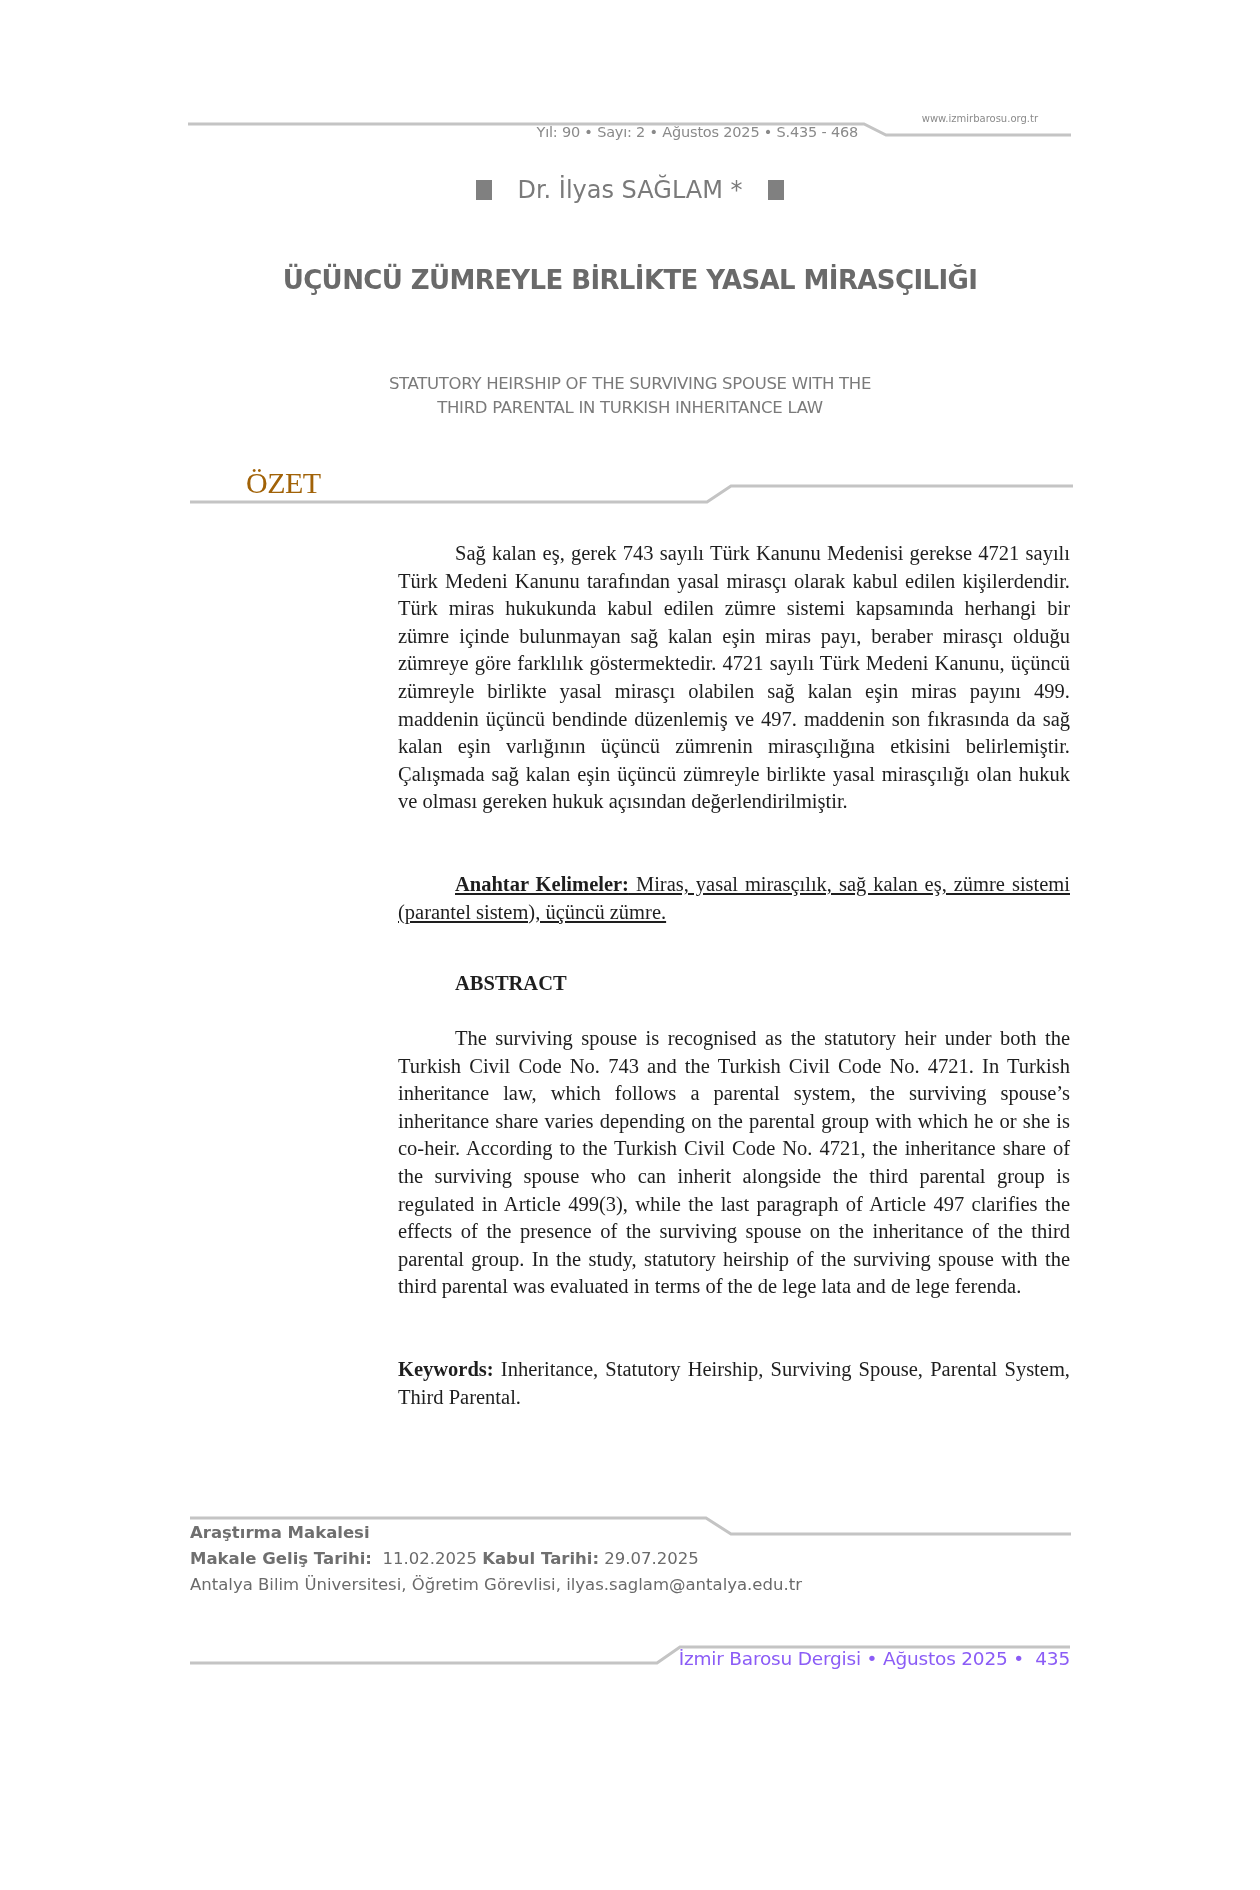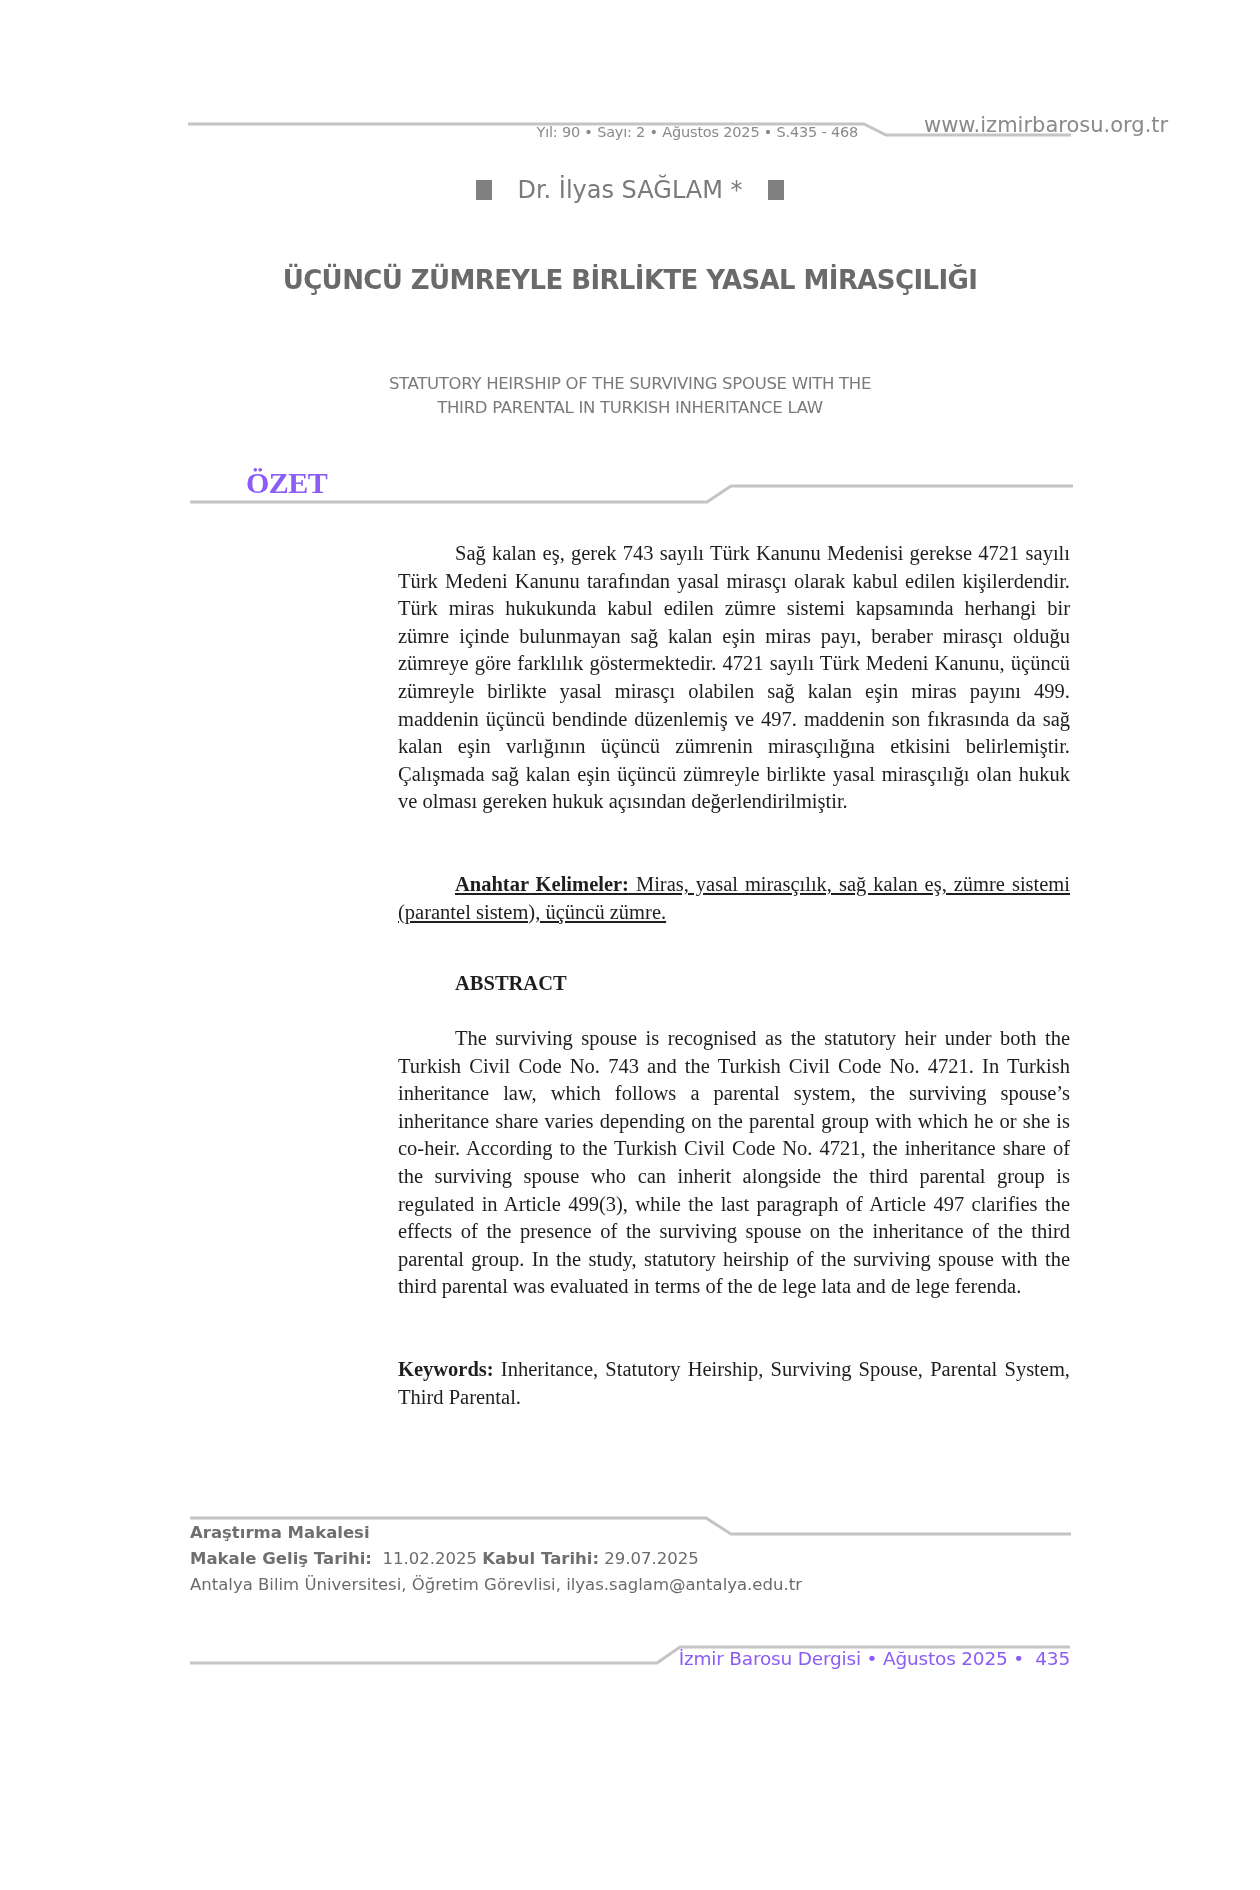--- a/index.html
+++ b/index.html
@@ -5,30 +5,30 @@
     html, body { margin: 0; padding: 0; background: #ffffff; }
     body { width: 1260px; height: 1890px; position: relative; overflow: hidden; }
     .abs { position: absolute; }
     .sans { font-family: "DejaVu Sans", "Liberation Sans", sans-serif; }
     .serif { font-family: "Liberation Serif", "DejaVu Serif", serif; }
 
     svg.rules { position: absolute; left: 0; top: 0; width: 1260px; height: 1890px; }
     svg.rules polyline { fill: none; stroke: #c4c4c4; stroke-width: 3; }
 
     .hdr-meta { left: 380px; width: 478px; top: 124px; text-align: right; font-size: 14.5px; color: #8a8a8a; letter-spacing: -0.2px; white-space: nowrap; }
-    .hdr-url { left: 924px; width: 190px; top: 113px; font-size: 21px; color: #8a8a8a; white-space: nowrap; }
+    .hdr-url { left: 848px; width: 190px; top: 113px; text-align: right; font-size: 10px; color: #8a8a8a; white-space: nowrap; }
 
     .author { left: 0; width: 1260px; top: 176px; text-align: center; font-size: 24px; font-weight: normal; color: #7a7a7a; white-space: nowrap; }
     .author .blk { display: inline-block; width: 16px; height: 20px; background: #808080; vertical-align: -2px; }
     .author .nm { margin: 0 18px; }
 
     .title-tr { left: 0; width: 1260px; top: 258px; text-align: center; font-size: 26px; font-weight: bold; color: #6a6a6a; line-height: 44px; letter-spacing: -0.6px; }
     .title-en { left: 0; width: 1260px; top: 372px; text-align: center; font-size: 16.5px; color: #7a7a7a; line-height: 24px; letter-spacing: -0.3px; }
 
-    .ozet { left: 246px; top: 466px; font-size: 30px; font-weight: bold; color: #8b5cf6; font-family: "Liberation Serif", "DejaVu Serif", serif; letter-spacing: -0.5px; }
+    .ozet { left: 246px; top: 466px; font-size: 30px; font-weight: normal; color: #a16207; font-family: "Liberation Serif", "DejaVu Serif", serif; letter-spacing: -0.5px; }
 
     .body-col { left: 398px; width: 672px; color: #1e1e1e; font-size: 20.5px; line-height: 27.6px; text-align: justify; }
     .body-col p { margin: 0; }
     .indent { text-indent: 57px; }
     .b { font-weight: bold; }
     .p-ozet { top: 540px; }
     .p-kw-tr { top: 871px; text-decoration: underline; }
     .p-abs-h { top: 970px; }
     .p-abs { top: 1025px; }
     .p-kw-en { top: 1356px; }

